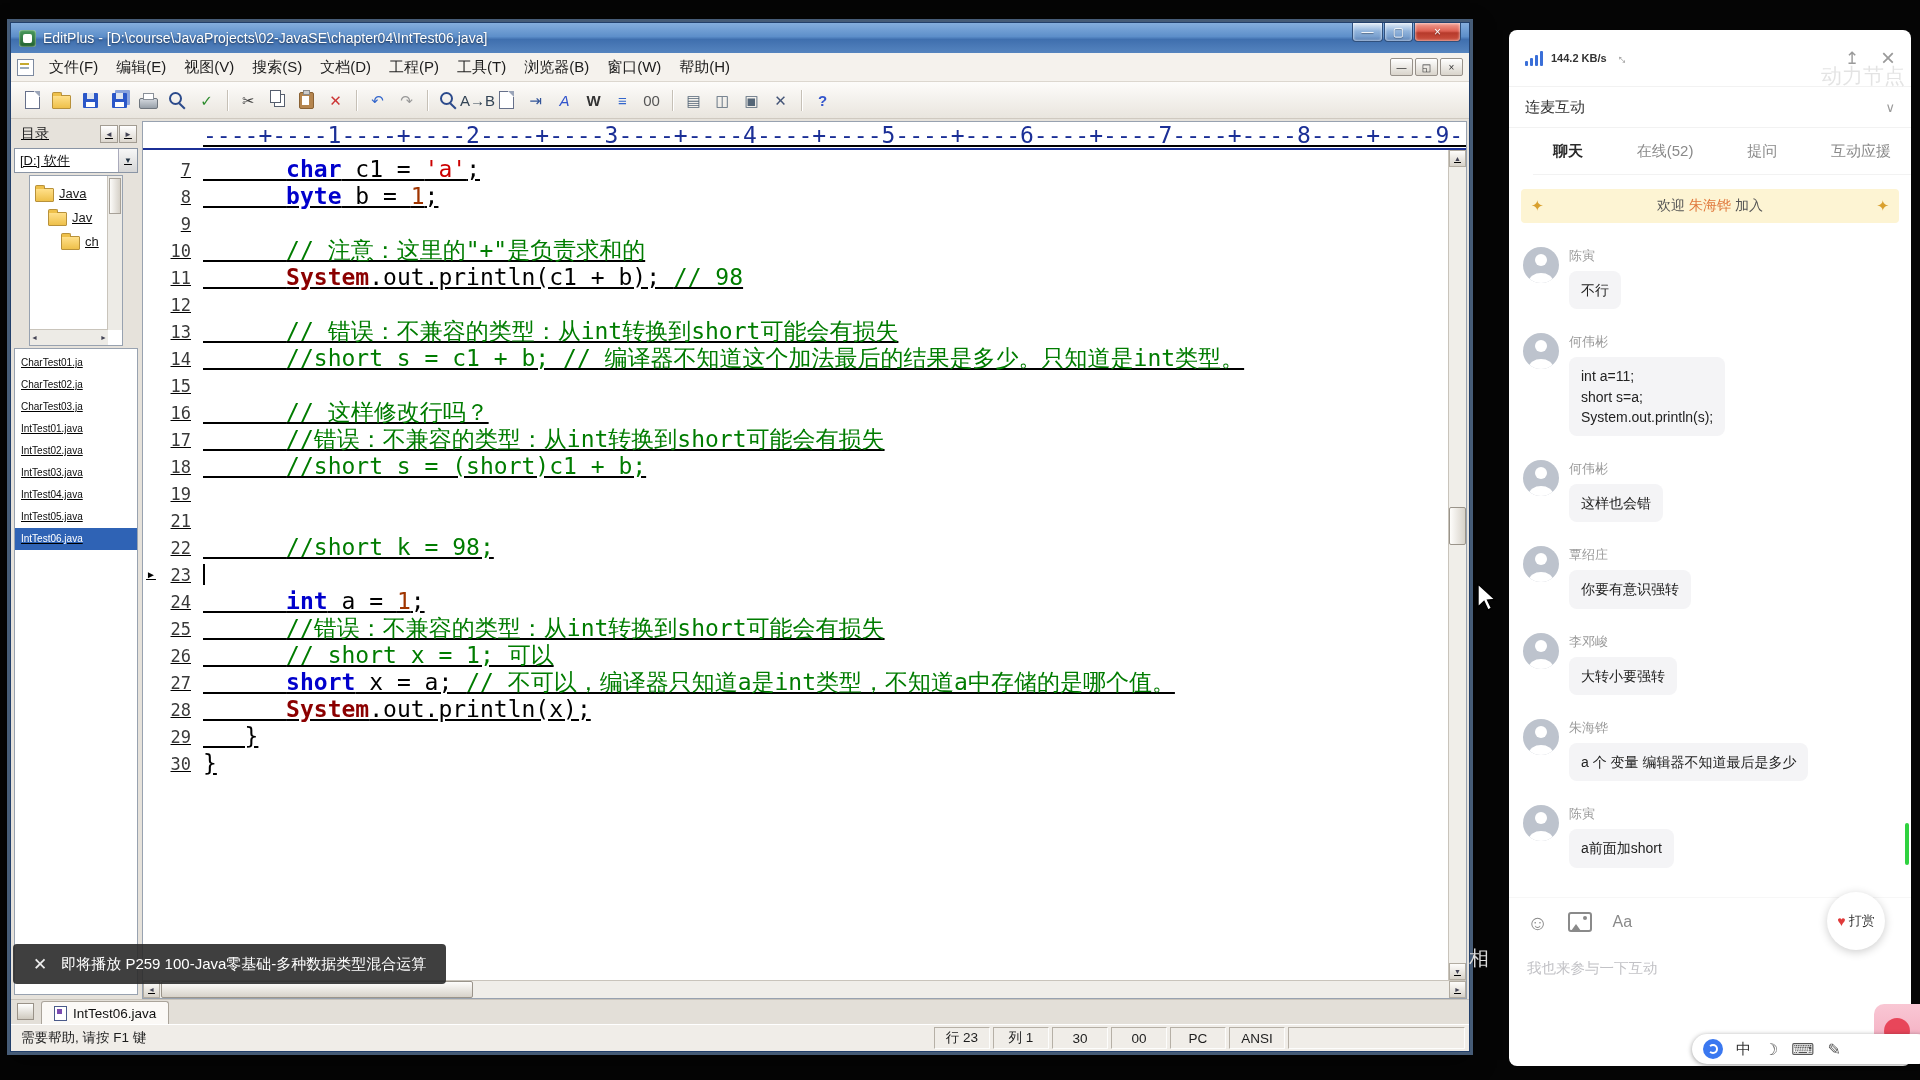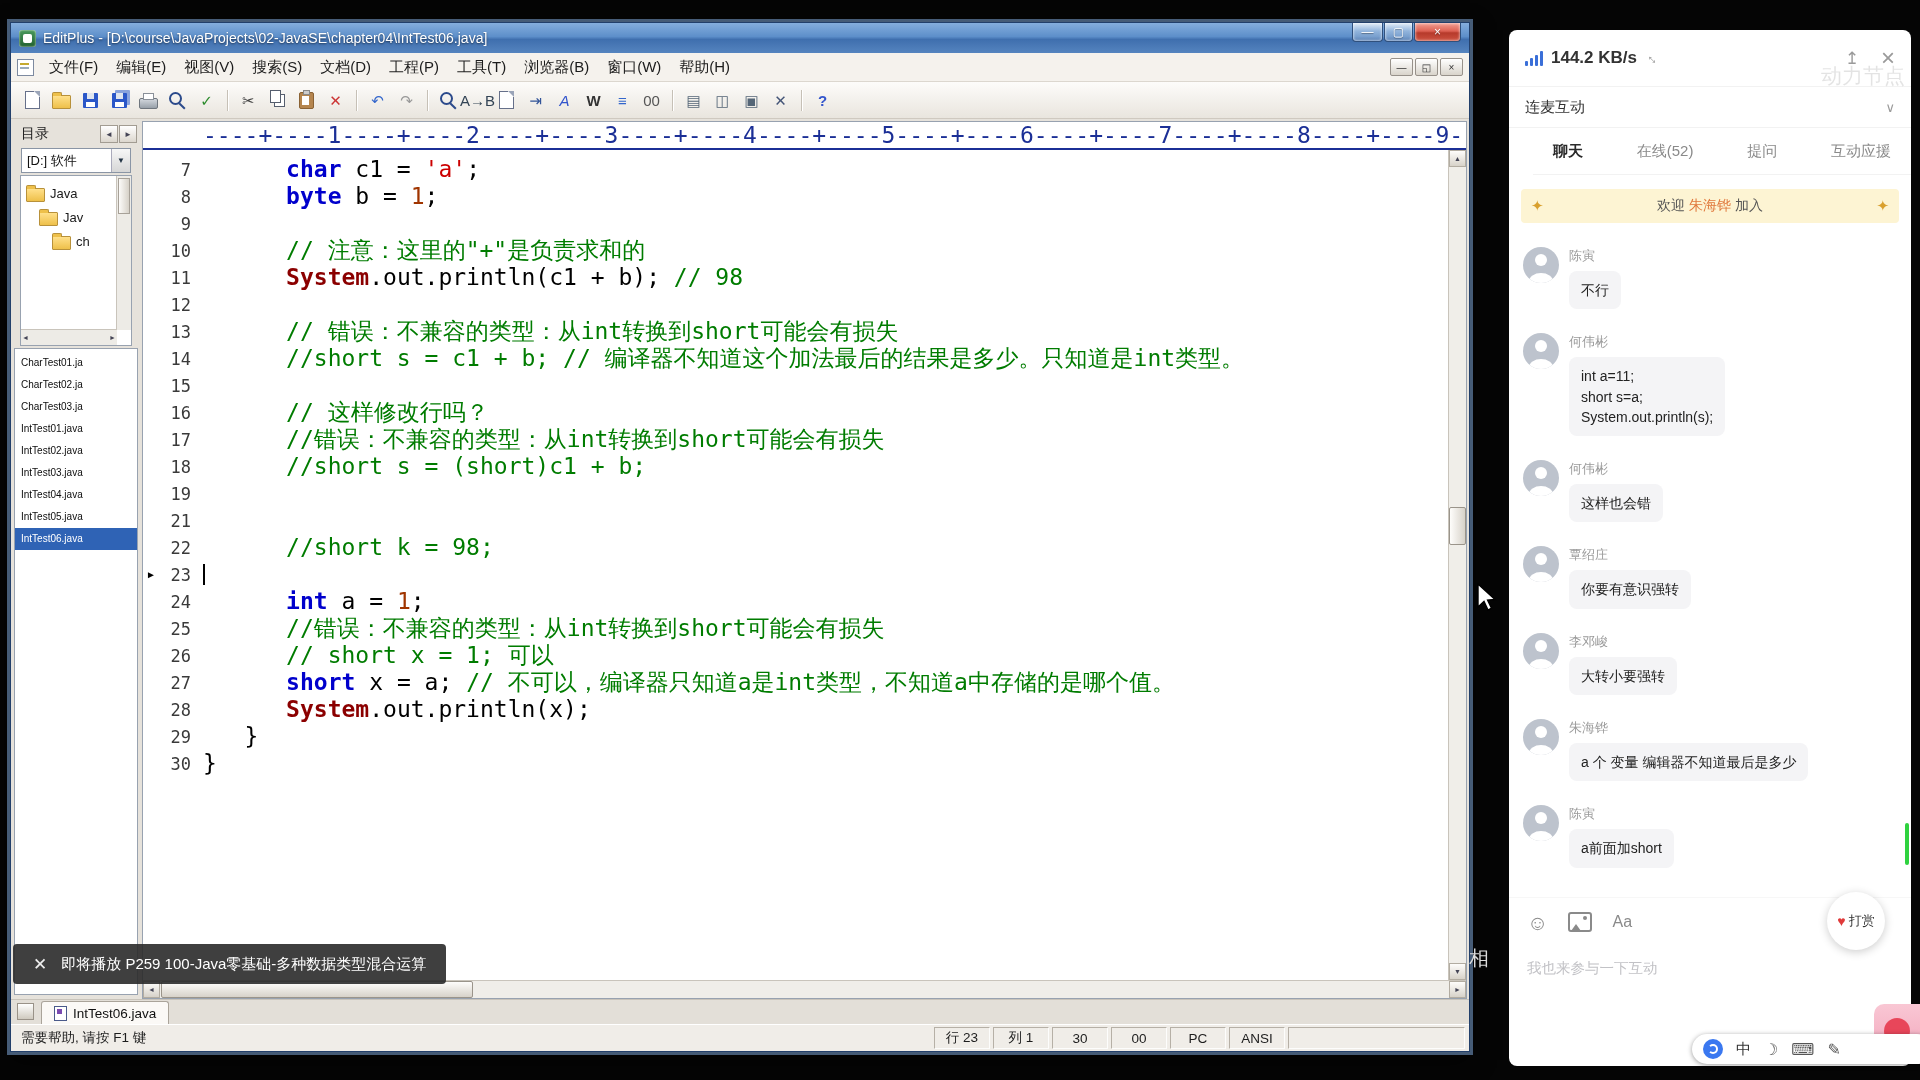--- a/index.html
+++ b/index.html
@@ -49,31 +49,31 @@
   .ic-floppy2{box-shadow:3px -3px 0 0 #8aa3dc;}
   .ic-printer{width:17px;height:9px;background:linear-gradient(#d3d8de,#98a0a9);border:1px solid #6f767e;border-radius:2px;position:relative;margin-top:7px;}
   .ic-printer::before{content:"";position:absolute;top:-6px;left:3px;width:9px;height:5px;background:#fff;border:1px solid #8a9098;}
   .ic-mag{width:9px;height:9px;border:2px solid #2b4a8b;border-radius:50%;position:relative;margin:-4px 4px 0 0;}
   .ic-mag::after{content:"";position:absolute;right:-6px;bottom:-4px;width:8px;height:2px;background:#2b4a8b;transform:rotate(45deg);}
   .ic-copy{width:9px;height:11px;border:1px solid #555e6e;background:#fff;box-shadow:4px 4px 0 -1px #fff,4px 4px 0 0 #555e6e;margin:-4px 5px 4px 0;}
   .ic-paste{width:13px;height:15px;background:#b5854e;border:1px solid #8a6234;border-radius:2px;position:relative;}
   .ic-paste::before{content:"";position:absolute;top:-3px;left:3px;width:5px;height:3px;background:#ccc;border:1px solid #888;}
   .ic-paste::after{content:"";position:absolute;top:3px;left:2px;width:7px;height:9px;background:#fff;}
 
-  .content{flex:1;display:flex;min-height:0;background:#e6e2db;gap:3px;padding:2px 2px 0 2px;}
+  .content{flex:1;display:flex;min-height:0;background:#e6e2db;gap:3px;padding:2px 2px 0 2px;text-decoration:underline;}
   .sidebar{width:126px;display:flex;flex-direction:column;min-height:0;}
   .sb-head{height:26px;display:flex;align-items:center;font-size:14px;padding:0 2px 0 8px;color:#1d1d1d;}
   .sb-head .navs{margin-left:auto;display:flex;gap:1px;}
   .navbtn{width:18px;height:18px;background:linear-gradient(#ffffff,#dcd7ce);border:1px solid #a29c92;font-size:8px;color:#445;
       display:flex;align-items:center;justify-content:center;padding:0;}
-  .sb-combo{height:23px;margin:1px 8px 2px;background:#fff;border:1px solid #8a95a5;display:flex;align-items:center;
+  .sb-combo{height:23px;margin:1px 1px 2px;background:#fff;border:1px solid #8a95a5;display:flex;align-items:center;
       font-size:13px;padding-left:5px;color:#111;}
   .sb-combo .dd{margin-left:auto;width:18px;height:100%;background:linear-gradient(#f7f7f7,#d6d6d6);
       border-left:1px solid #aab;display:flex;align-items:center;justify-content:center;font-size:8px;color:#234;}
-  .sb-tree{height:148px;margin:0 7px;background:#fff;border:1px solid #98a2b0;position:relative;padding:5px 16px 16px 3px;
+  .sb-tree{height:148px;margin:0 16px;background:#fff;border:1px solid #98a2b0;position:relative;padding:5px 16px 16px 3px;
       font-size:13px;overflow:hidden;}
   .tree-item{display:flex;align-items:center;gap:5px;height:24px;color:#1a1a1a;white-space:nowrap;}
   .sb-tree .vsb{position:absolute;right:0;top:0;bottom:15px;width:14px;background:#edebe6;border-left:1px solid #c9c4bb;}
   .sb-tree .vsb .thumb{margin:2px 1px;height:34px;background:linear-gradient(90deg,#fcfbf9,#d6d1c8);border:1px solid #a7a198;}
   .sb-tree .hsb{position:absolute;left:0;right:14px;bottom:0;height:15px;background:#edebe6;border-top:1px solid #c9c4bb;
       display:flex;align-items:center;justify-content:space-between;padding:0 1px;font-size:7px;color:#445;}
   .sb-files{flex:1;margin:2px 1px 4px;background:#fff;border:1px solid #98a2b0;font-size:10px;padding-top:3px;overflow:hidden;}
   .file-item{height:22px;line-height:22px;padding-left:6px;white-space:nowrap;color:#0c0c0c;}
   .file-item.sel{background:#2f63b5;color:#fff;}
 
@@ -122,21 +122,21 @@
       display:flex;align-items:center;gap:14px;padding:0 20px;color:#fff;font-size:15px;z-index:30;}
   .toast .tclose{color:#eee;font-size:17px;}
 
   
   #chat{position:absolute;left:1509px;top:30px;width:402px;height:1036px;background:#fff;border-radius:8px;
       display:flex;flex-direction:column;overflow:hidden;}
   .ch-head{height:56px;display:flex;align-items:center;padding:0 16px;gap:8px;position:relative;flex:0 0 auto;}
   .sig{display:flex;align-items:flex-end;gap:2px;height:16px;}
   .sig i{width:3px;background:#3a6fd8;border-radius:1px;display:block;}
   .sig i:nth-child(1){height:5px}.sig i:nth-child(2){height:8px}.sig i:nth-child(3){height:11px}.sig i:nth-child(4){height:15px}
-  .speed{font-size:17px;font-weight:bold;color:#333;}
+  .speed{font-size:11px;font-weight:bold;color:#333;}
   .ch-expand{color:#9a9a9a;font-size:14px;transform:rotate(45deg);margin-left:2px;}
   .ch-pin{margin-left:auto;color:#9a9a9a;font-size:17px;}
   .ch-close{color:#9a9a9a;font-size:24px;line-height:1;margin-left:14px;}
   .wmark{position:absolute;right:6px;top:32px;color:#444;opacity:.14;font-size:21px;pointer-events:none;white-space:nowrap;}
   .ch-sub{height:40px;display:flex;align-items:center;padding:0 16px;border-top:1px solid #f2f2f2;border-bottom:1px solid #f2f2f2;
       font-size:15px;color:#333;flex:0 0 auto;}
   .ch-sub .chev{margin-left:auto;color:#9a9a9a;font-size:13px;}
   .ch-tabs{height:46px;display:flex;align-items:center;justify-content:space-between;padding:0 20px;
       border-bottom:1px solid #f2f2f2;font-size:15px;flex:0 0 auto;margin-left:24px;}
   .ch-tab{color:#8a8a8a;}

